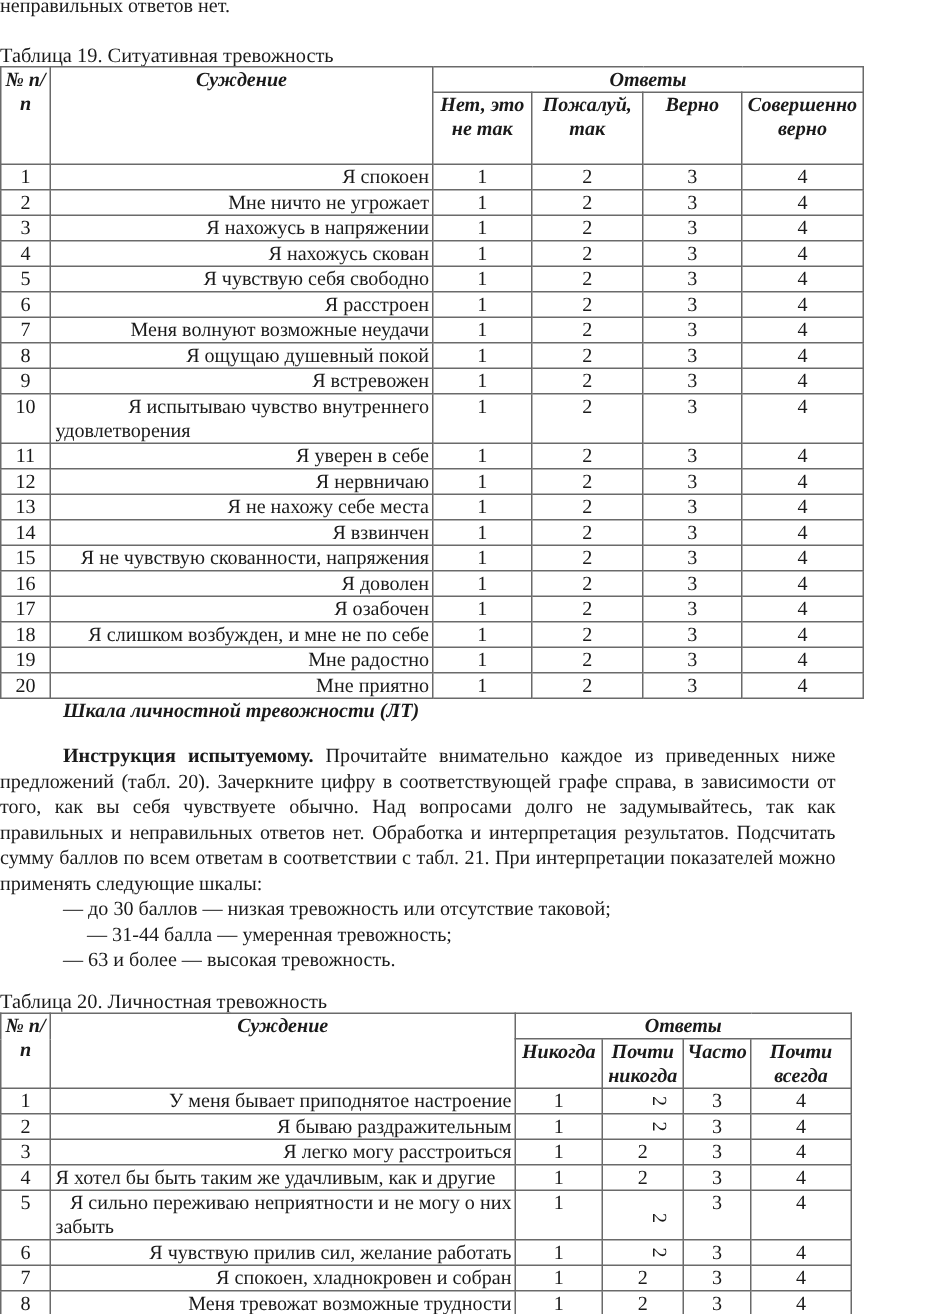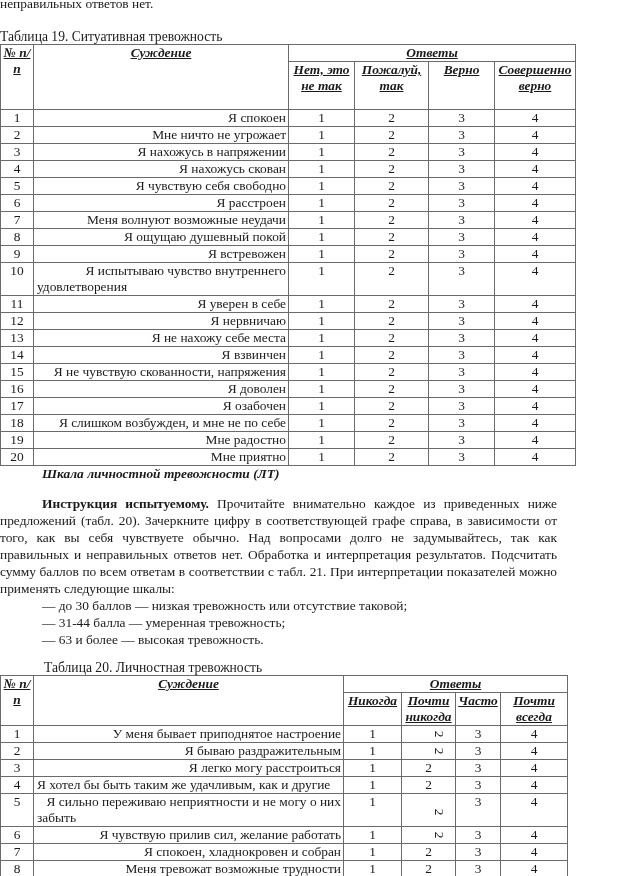--- a/index.html
+++ b/index.html
@@ -10,21 +10,21 @@
   }
   .line { position: absolute; left: 0; white-space: nowrap; line-height: 16px; }
   .caption { font-weight: normal; font-size: 13.6px; }
   table.t {
     position: absolute; border-collapse: collapse; table-layout: fixed;
     font-size: 13.4px; line-height: 16px;
   }
   table.t td, table.t th {
     border: 1px solid #6a6a6a; padding: 0 2px; vertical-align: top;
   }
-  table.t th { font-weight: bold; font-style: italic; text-align: center; text-decoration: underline; }
+  table.t th { font-weight: bold; font-style: italic; text-align: center; }
   table.t td.n { text-align: center; }
   table.t td.v { text-align: center; }
   table.t td.s { text-align: right; padding-left: 3px; }
   td.just { text-align: justify; text-align-last: left; }
   .rot { display: inline-block; transform: rotate(90deg); }
   .rotwrap { text-align: right !important; padding-right: 12px !important; }
   .para { position: absolute; left: 0; width: 557px; text-align: justify; line-height: 17px; }
   .para .first { text-indent: 42px; }
   .bold { font-weight: bold; }
   .italic-bold { font-weight: bold; font-style: italic; }
@@ -223,24 +223,24 @@
     </tbody>
 </table>
 
 <div class="line italic-bold" style="left:42px; top:466px;">Шкала личностной тревожности (ЛТ)</div>
 
 <div class="para" style="top:495px;">
   <div class="first"><span class="bold">Инструкция испытуемому.</span><span> Прочитайте внимательно каждое из приведенных ниже предложений (табл. 20). Зачеркните цифру в соответствующей графе справа, в зависимости от того, как вы себя чувствуете обычно. Над вопросами долго не задумывайтесь, так как правильных и неправильных ответов нет. Обработка и интерпретация результатов. Подсчитать сумму баллов по всем ответам в соответствии с табл. 21. При интерпретации показателей можно применять следующие шкалы:</span></div>
 </div>
 
 <div class="list-item" style="top:597px;">— до 30 баллов — низкая тревожность или отсутствие таковой;</div>
-<div class="list-item" style="top:614px;">— 31-44 балла — умеренная тревожность;</div>
+<div class="list-item" style="top:614px;margin-left:16px;">— 31-44 балла — умеренная тревожность;</div>
 <div class="list-item" style="top:631px;">— 63 и более — высокая тревожность.</div>
 
-<div class="line caption" style="top:660px;padding-left:44px;">Таблица 20. Личностная тревожность</div>
+<div class="line caption" style="top:660px;">Таблица 20. Личностная тревожность</div>
 
 <table class="t" style="left:0; top:675px; width:567px;">
   <colgroup>
     <col style="width:33px">
       <col style="width:310px">
       <col style="width:58px">
       <col style="width:54px">
       <col style="width:45px">
       <col style="width:67px">
   </colgroup>

